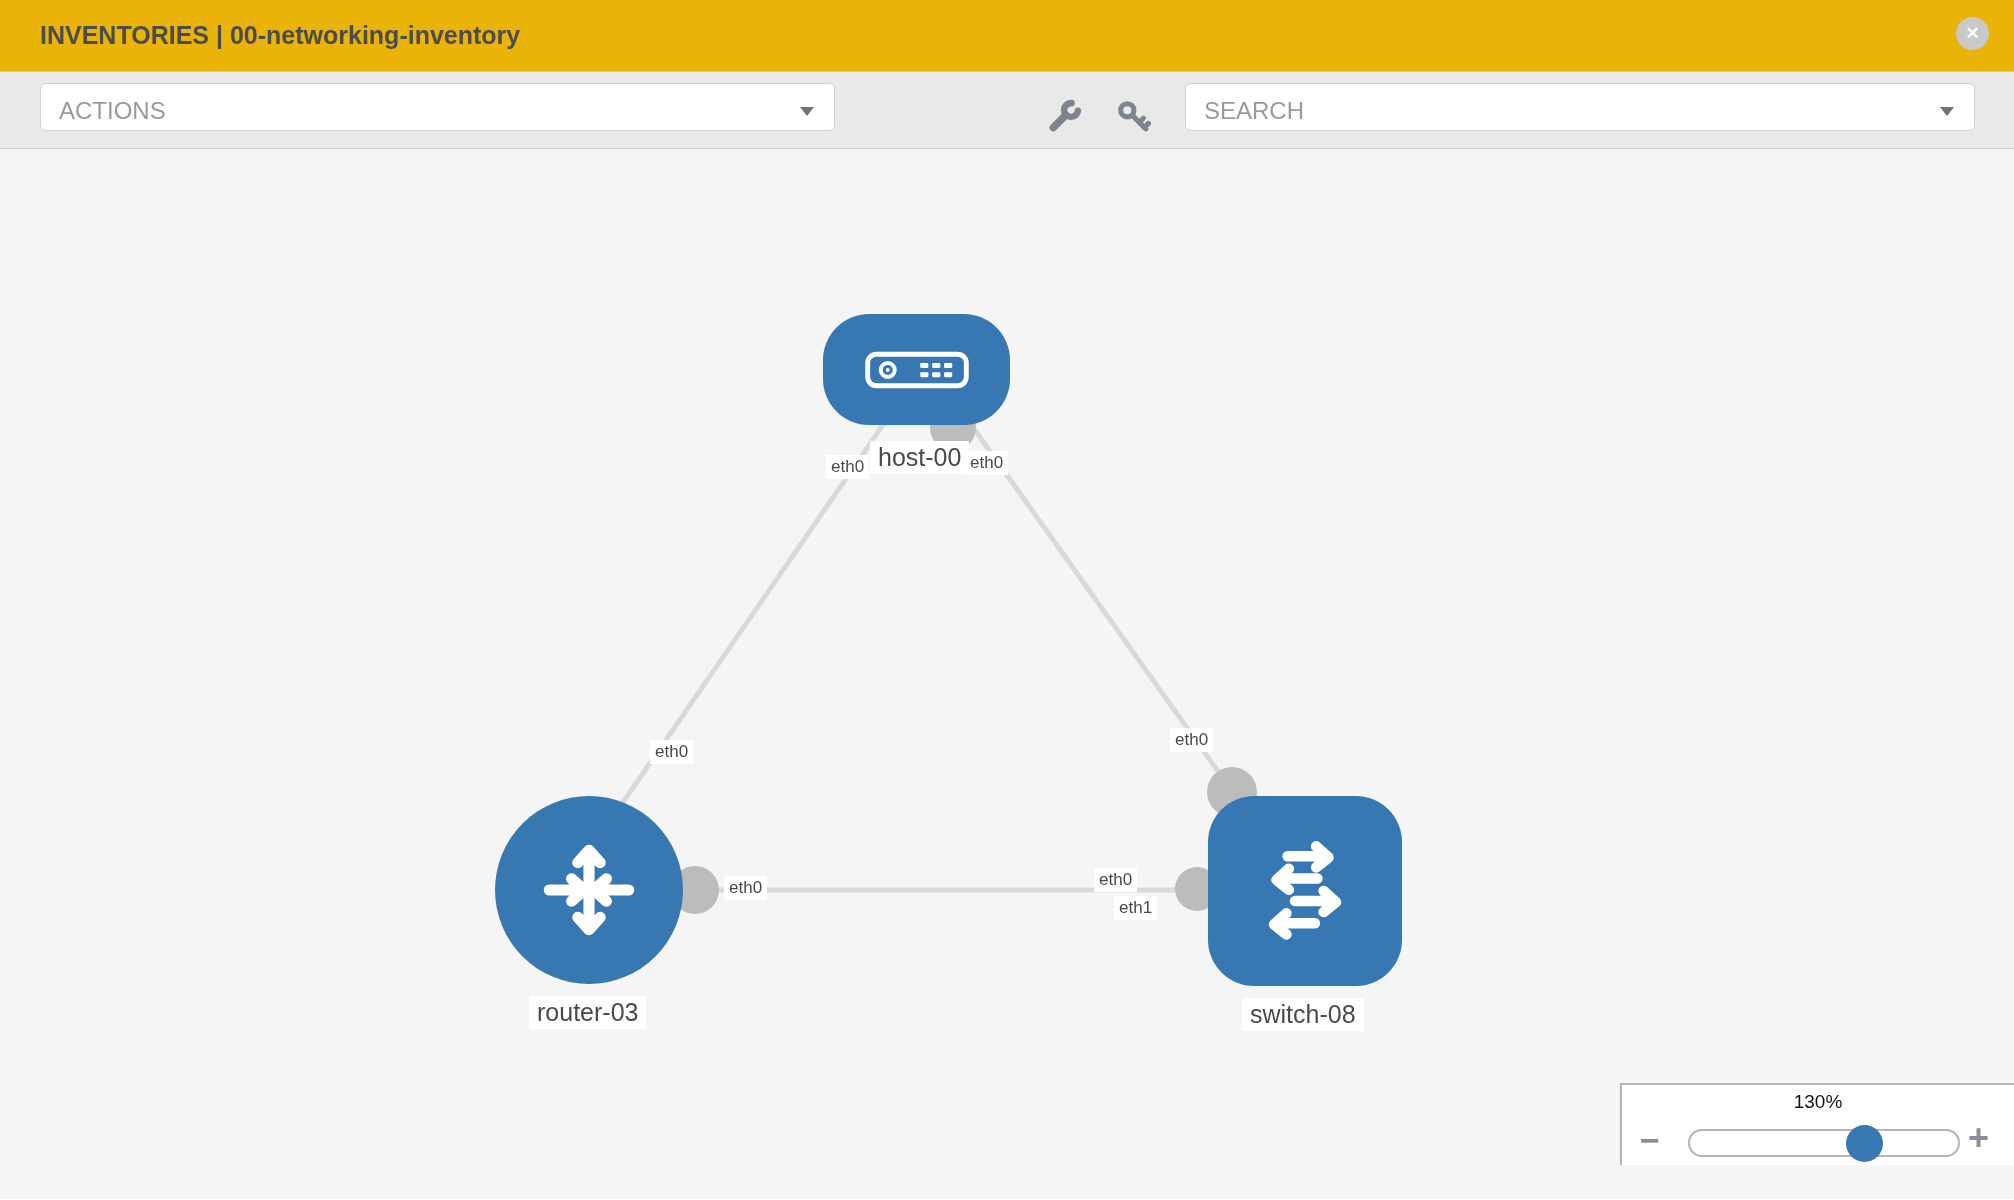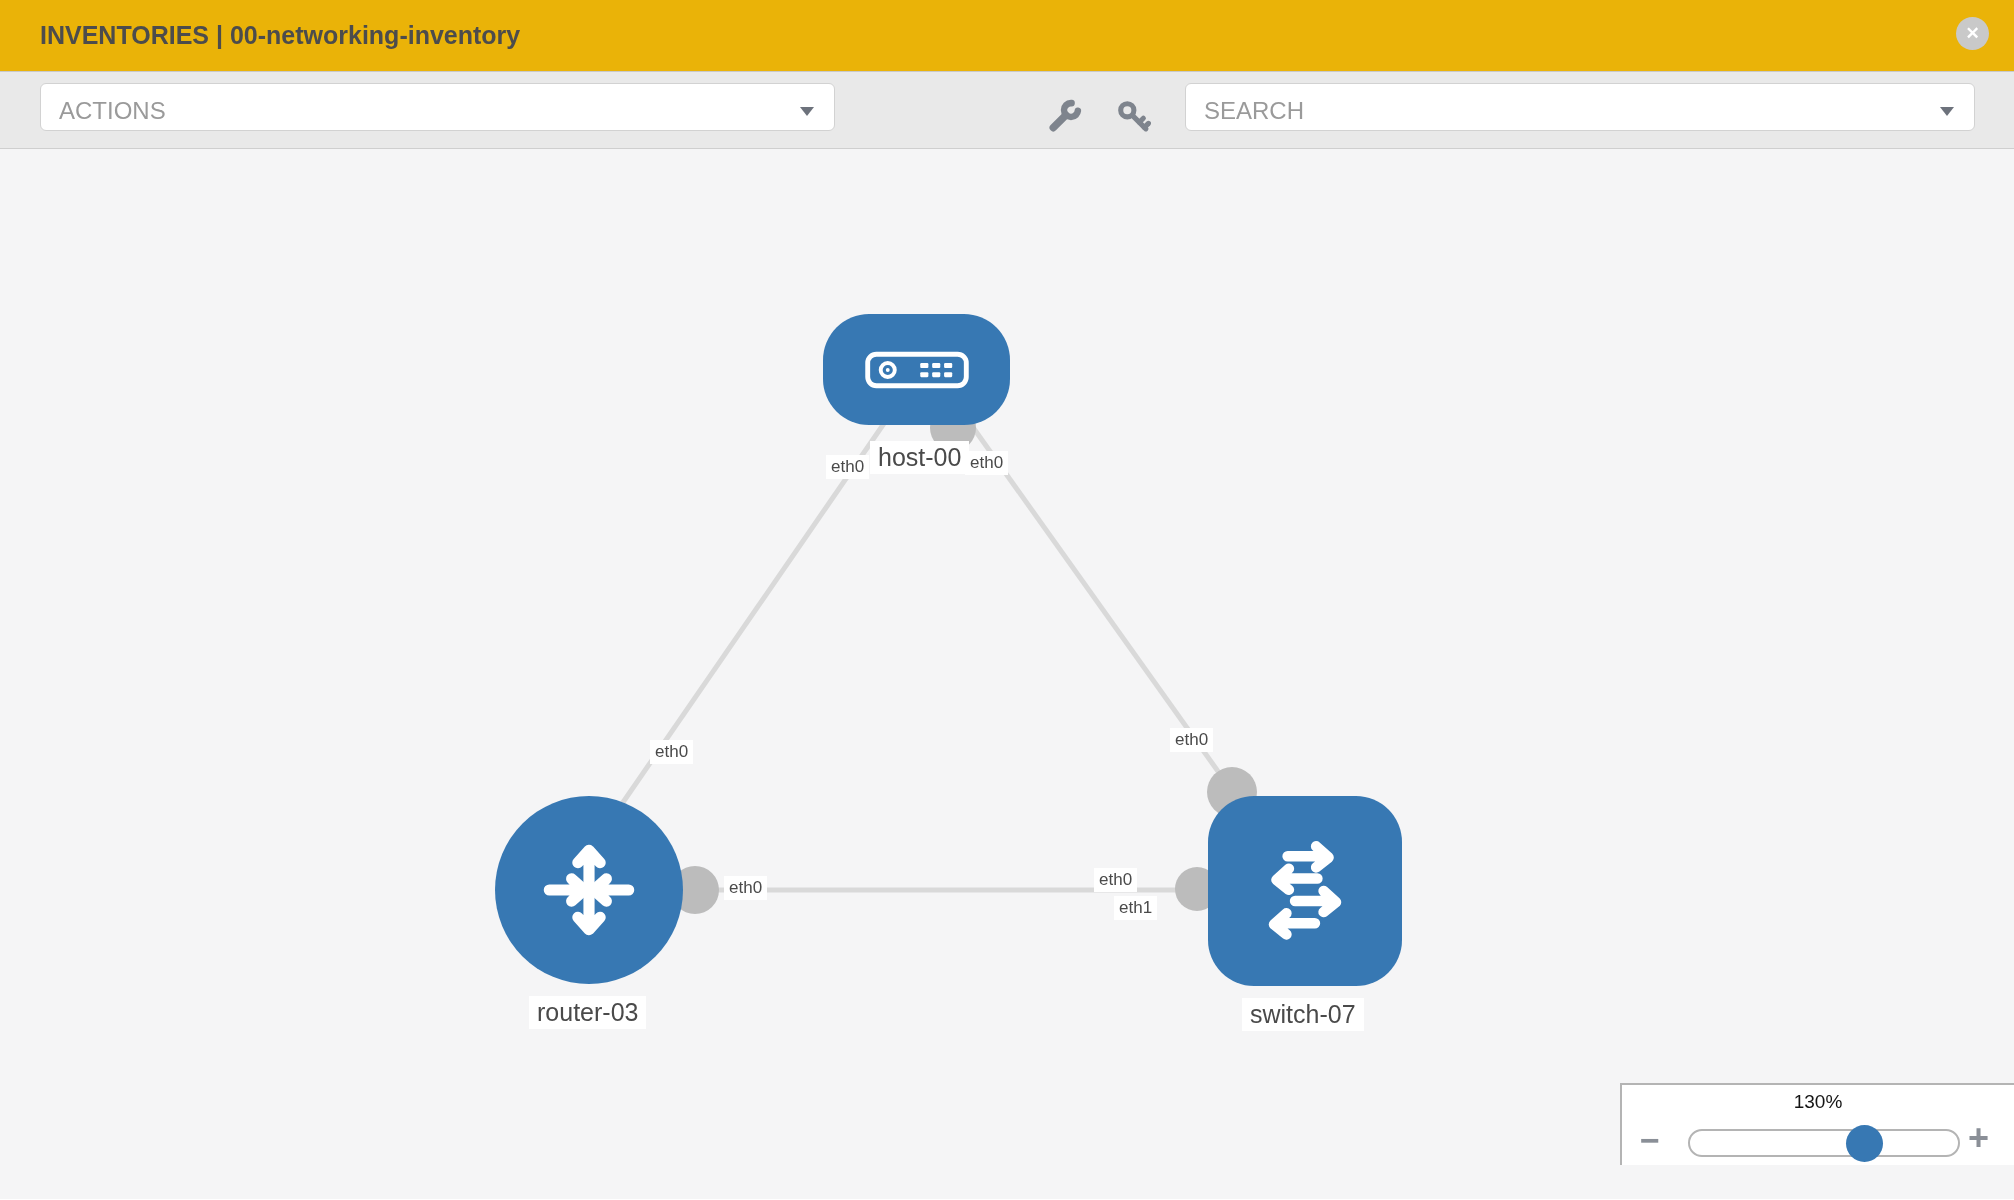--- a/index.html
+++ b/index.html
@@ -149,21 +149,21 @@
   <div class="lbl port-lbl" style="left:965px; top:302px;">eth0</div>
 
   <div class="lbl port-lbl" style="left:650px; top:591px;">eth0</div>
   <div class="lbl port-lbl" style="left:1170px; top:579px;">eth0</div>
 
   <div class="lbl port-lbl" style="left:724px; top:727px;">eth0</div>
   <div class="lbl port-lbl" style="left:1094px; top:719px; z-index:1;">eth0</div>
   <div class="lbl port-lbl" style="left:1114px; top:747px; z-index:2;">eth1</div>
 
   <div class="lbl node-lbl" style="left:529px; top:847px;">router-03</div>
-  <div class="lbl node-lbl" style="left:1242px; top:849px;">switch-07</div>
+  <div class="lbl node-lbl" style="left:1242px; top:849px;">switch-08</div>
 </div>
 
 <div class="zoom-panel">
   <div class="zoom-level">130%</div>
   <div class="zoom-minus">−</div>
   <div class="zoom-track"></div>
   <div class="zoom-thumb"></div>
   <div class="zoom-plus">+</div>
 </div>
 

